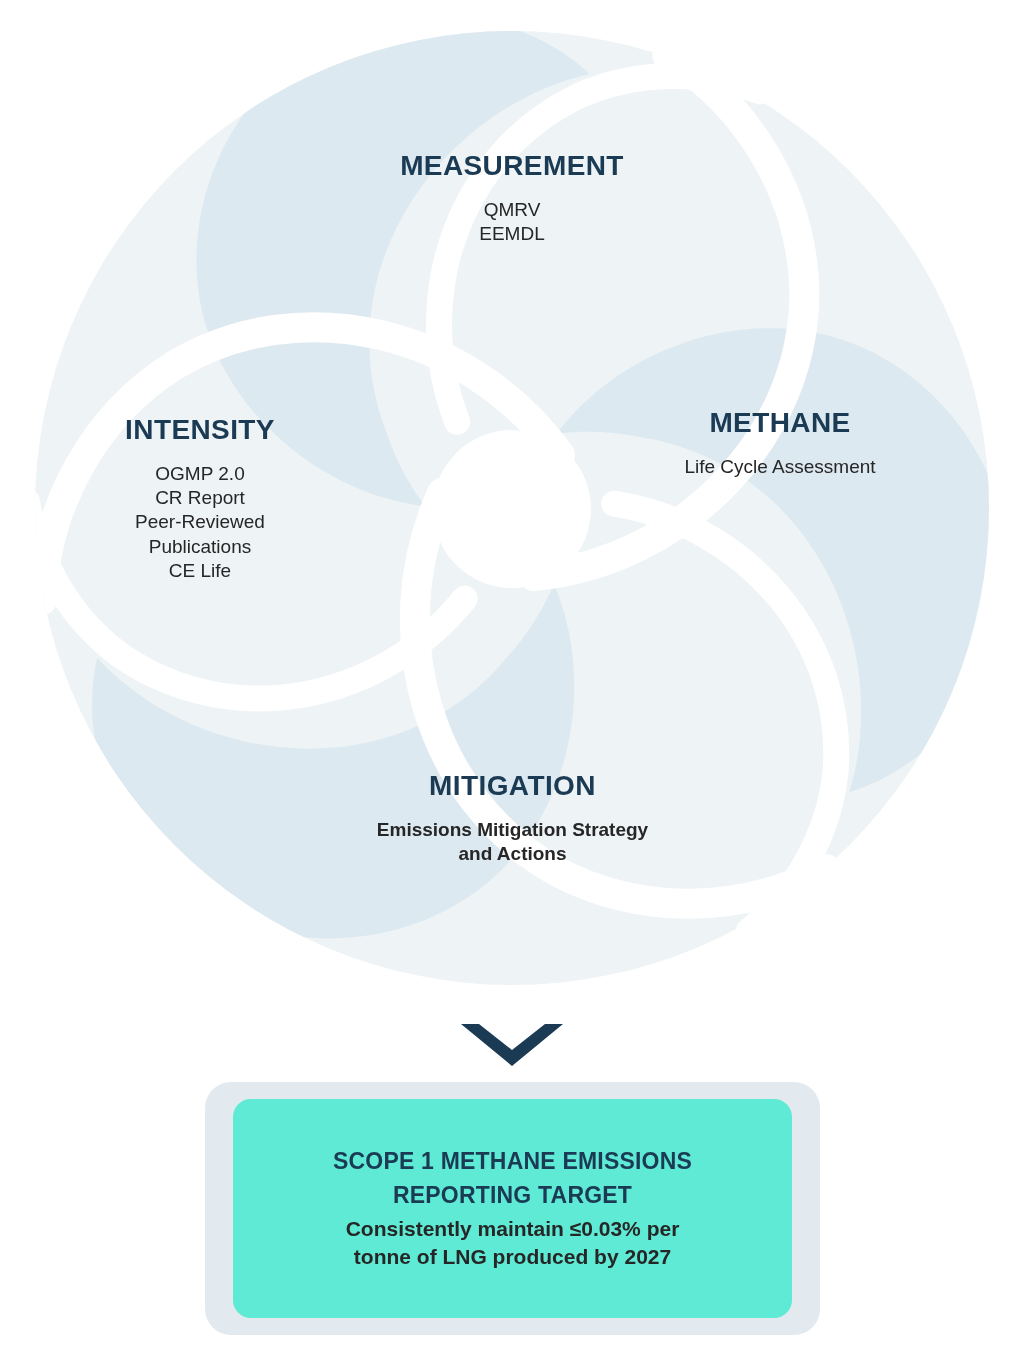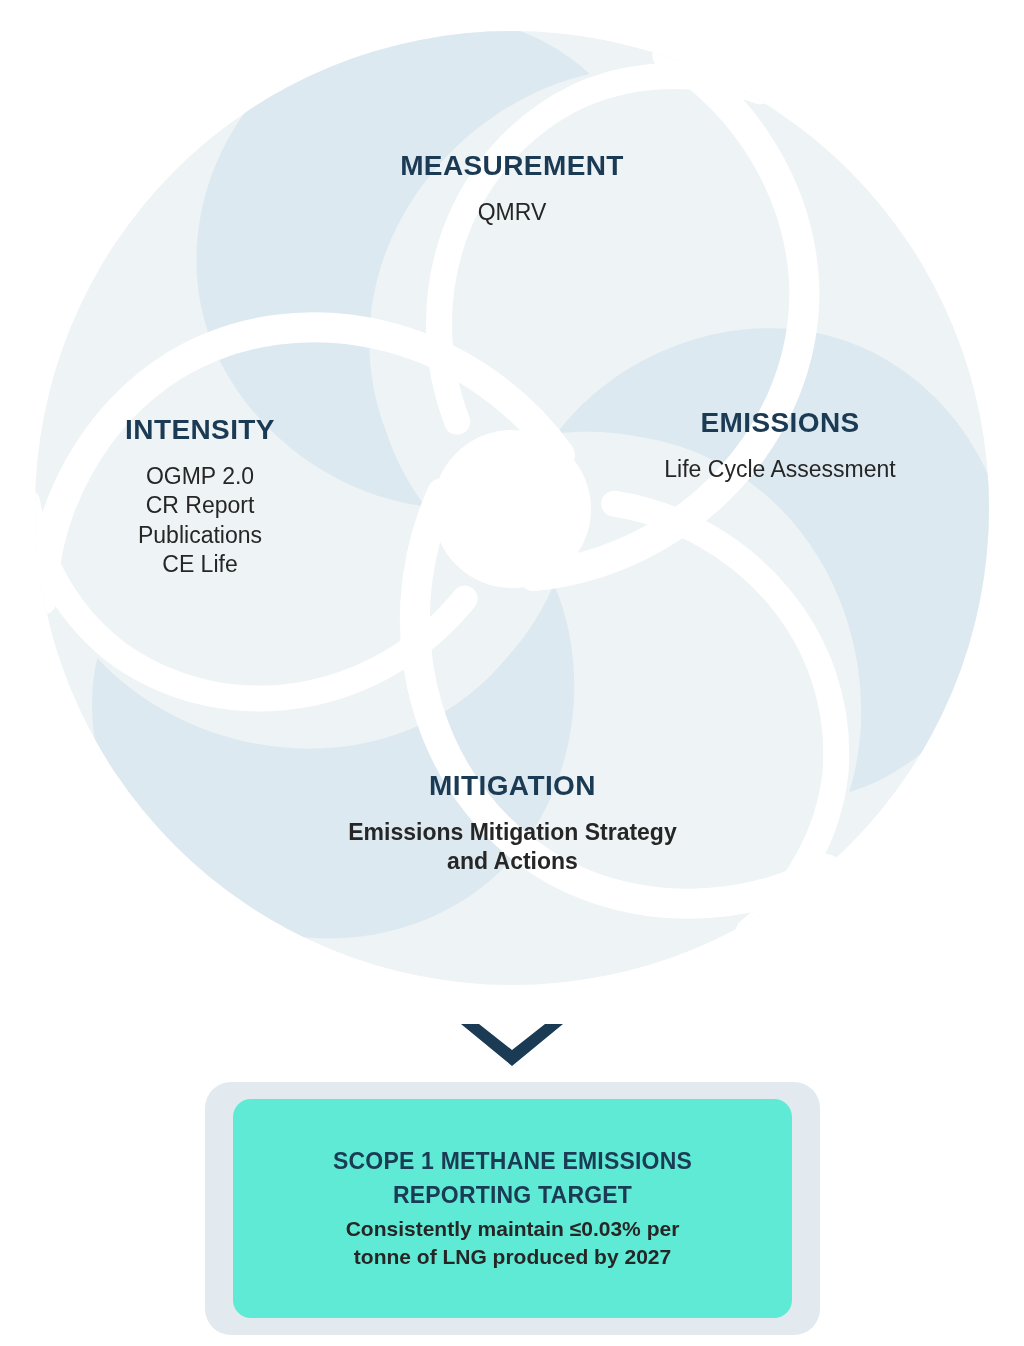--- a/index.html
+++ b/index.html
@@ -38,21 +38,21 @@
   }
   .seg-title {
     font-weight: bold;
     font-size: 28px;
     letter-spacing: 0.4px;
     color: #1b3a54;
     margin: 0 0 14px 0;
     white-space: nowrap;
   }
   .seg-body {
-    font-size: 23px;
+    font-size: 19px;
     color: #262626;
     margin: 0;
   }
   .seg-body.light { font-weight: normal; }
 
   #seg-measurement {
     left: 312px;
     top: 148px;
     width: 400px;
   }
@@ -197,32 +197,34 @@
                  C 600,955 540,985 480,992" transform="rotate(207 512 508)"></path>
       </g>
     </g>
 
     <circle cx="512" cy="509" r="79" fill="#ffffff"></circle>
   </svg>
 
   <div class="seg-text" id="seg-measurement">
     <p class="seg-title">MEASUREMENT</p>
     <p class="seg-body light">QMRV</p>
+    <p class="seg-body light">EEMDL</p>
   </div>
 
   <div class="seg-text" id="seg-reporting">
     <p class="seg-title">INTENSITY</p>
     <p class="seg-body">OGMP 2.0</p>
     <p class="seg-body">CR Report</p>
+    <p class="seg-body">Peer-Reviewed</p>
     <p class="seg-body">Publications</p>
     <p class="seg-body">CE Life</p>
   </div>
 
   <div class="seg-text" id="seg-analysis">
-    <p class="seg-title">EMISSIONS</p>
+    <p class="seg-title">METHANE</p>
     <p class="seg-body light">Life Cycle Assessment</p>
   </div>
 
   <div class="seg-text" id="seg-mitigation">
     <p class="seg-title">MITIGATION</p>
     <p class="seg-body">Emissions Mitigation Strategy</p>
     <p class="seg-body">and Actions</p>
   </div>
 
   <div id="chevron-wrap">

